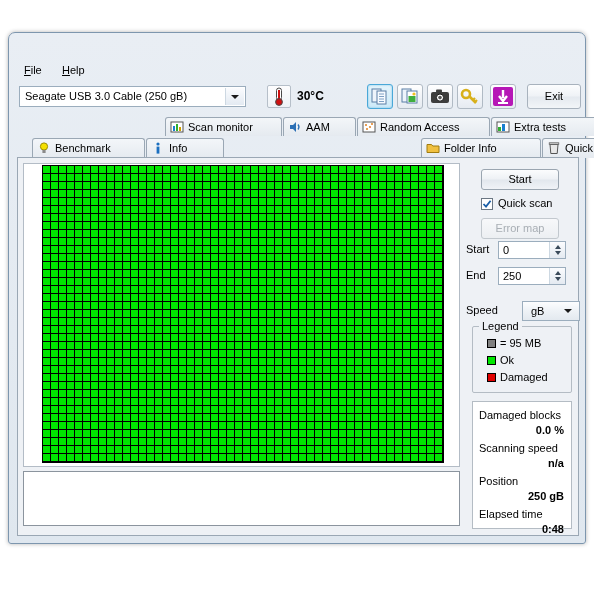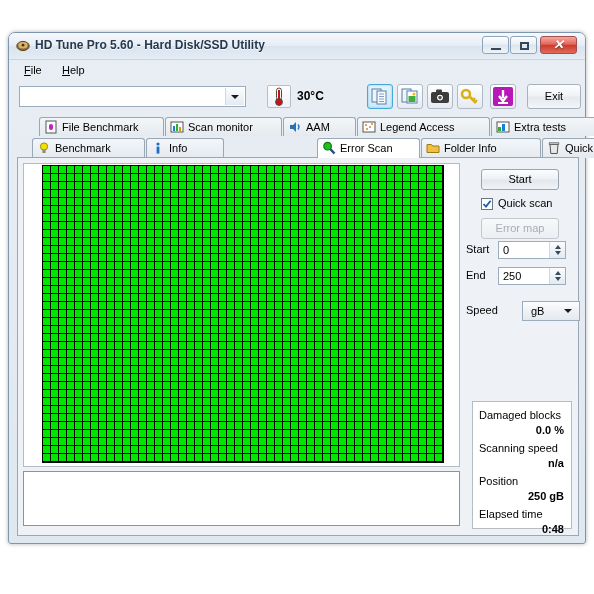--- a/index.html
+++ b/index.html
@@ -219,48 +219,30 @@
     background:#ffffff;border:1px solid #b4bcc4;box-sizing:border-box;
   }
   .stat-name{position:absolute;left:6px;font-size:11px;}
   .stat-val{position:absolute;right:7px;font-size:11px;font-weight:bold;}
 </style>
 </head>
 <body>
 
 <div id="window">
 
-  <div id="titlebar">
-    <span id="app-icon">
-      <svg width="14" height="14" viewBox="0 0 14 14">
-        <ellipse cx="7" cy="7" rx="6.2" ry="4.6" fill="#8a6a3a" stroke="#5a4320" stroke-width="1"></ellipse>
-        <ellipse cx="7" cy="6.3" rx="4.6" ry="3.2" fill="#d8b46a"></ellipse>
-        <circle cx="7" cy="6.2" r="1.4" fill="#4a3512"></circle>
-      </svg>
-    </span>
-    <span id="title-text">HD Tune Pro 5.60 - Hard Disk/SSD Utility</span>
-    <div class="wbtn" id="btn-min">
-        <i></i>
-      </div>
-    <div class="wbtn" id="btn-max">
-        <i></i>
-      </div>
-    <div class="wbtn" id="btn-close">
-      <i>✕</i>
-    </div>
-  </div>
 
   <div id="menubar">
     <div class="menu-item" style="left:10px"><u>F</u>ile</div>
     <div class="menu-item" style="left:48px"><u>H</u>elp</div>
   </div>
 
   <div id="device-row">
 
     <div id="device-select">
+      <span id="device-label">Seagate USB 3.0 Cable (250 gB)</span>
       <span id="device-arrow">
           <i class="caret-d"></i>
         </span>
     </div>
 
     <div id="temp-box">
       <svg width="22" height="21" viewBox="0 0 22 21">
         <rect x="8.5" y="2" width="5" height="12" rx="2.5" fill="#ffffff" stroke="#4a4a4a" stroke-width="1"></rect>
         <rect x="10" y="4" width="2" height="10" fill="#d01010"></rect>
         <circle cx="11" cy="16" r="3.4" fill="#d01010" stroke="#4a4a4a" stroke-width="1"></circle>
@@ -309,29 +291,20 @@
         <path d="M12 5 L12 13 M8 11 L12 16 L16 11" stroke="#ffffff" stroke-width="2.4" fill="none"></path>
         <rect x="7" y="17" width="10" height="2" fill="#ffffff"></rect>
       </svg>
     </div>
 
     <div id="exit-btn">Exit</div>
   </div>
 
   <div id="tabs">
 
-    <div class="tab row1" style="left:22px;width:125px">
-      <span class="ticon">
-        <svg width="14" height="14" viewBox="0 0 14 14">
-            <rect x="2" y="1" width="10" height="12" fill="#fff" stroke="#555"></rect>
-            <rect x="5" y="4" width="4" height="6" rx="2" fill="#c020c0"></rect>
-          </svg>
-      </span>
-      <span class="tlabel">File Benchmark</span>
-    </div>
     <div class="tab row1" style="left:148px;width:117px">
       <span class="ticon">
         <svg width="14" height="14" viewBox="0 0 14 14">
             <rect x="1" y="2" width="12" height="10" fill="#fff" stroke="#555"></rect>
             <rect x="3" y="6" width="2" height="5" fill="#1a7fd0"></rect>
             <rect x="6" y="4" width="2" height="7" fill="#30b030"></rect>
             <rect x="9" y="7" width="2" height="4" fill="#d0a000"></rect>
           </svg>
       </span>
       <span class="tlabel">Scan monitor</span>
@@ -348,21 +321,21 @@
     <div class="tab row1" style="left:340px;width:133px">
       <span class="ticon">
         <svg width="14" height="14" viewBox="0 0 14 14">
             <rect x="1" y="2" width="12" height="10" fill="#fff" stroke="#555"></rect>
             <circle cx="4" cy="5" r="1" fill="#e08020"></circle>
             <circle cx="8" cy="7" r="1" fill="#e08020"></circle>
             <circle cx="10" cy="4" r="1" fill="#e08020"></circle>
             <circle cx="5" cy="9" r="1" fill="#e08020"></circle>
           </svg>
       </span>
-      <span class="tlabel">Legend Access</span>
+      <span class="tlabel">Random Access</span>
     </div>
     <div class="tab row1" style="left:474px;width:108px">
       <span class="ticon">
         <svg width="14" height="14" viewBox="0 0 14 14">
             <rect x="1" y="2" width="12" height="10" fill="#fff" stroke="#555"></rect>
             <rect x="2" y="7" width="3" height="4" fill="#30b030"></rect>
             <rect x="6" y="4" width="3" height="7" fill="#1a7fd0"></rect>
           </svg>
       </span>
       <span class="tlabel">Extra tests</span>
@@ -378,29 +351,20 @@
       <span class="tlabel">Benchmark</span>
     </div>
     <div class="tab row2" style="left:129px;width:78px">
       <span class="ticon">
         <svg width="14" height="14" viewBox="0 0 14 14">
             <circle cx="7" cy="3" r="1.6" fill="#1a6fc0"></circle>
             <rect x="5.6" y="5.6" width="2.8" height="7" fill="#1a6fc0"></rect>
           </svg>
       </span>
       <span class="tlabel">Info</span>
-    </div>
-    <div class="tab row2 active" style="left:300px;width:103px">
-      <span class="ticon">
-        <svg width="14" height="14" viewBox="0 0 14 14">
-            <circle cx="5.6" cy="5.2" r="3.8" fill="#20c020" stroke="#0a7a0a" stroke-width="1.2"></circle>
-            <path d="M8.4 8.2 L12.5 12.5" stroke="#2b4a8a" stroke-width="2.4"></path>
-          </svg>
-      </span>
-      <span class="tlabel">Error Scan</span>
     </div>
     <div class="tab row2" style="left:404px;width:120px">
       <span class="ticon">
         <svg width="14" height="14" viewBox="0 0 14 14">
             <path d="M1 3.5 H5.5 L6.8 5 H13 V11.5 H1 Z" fill="#f0c040" stroke="#a07c10"></path>
           </svg>
       </span>
       <span class="tlabel">Folder Info</span>
     </div>
     <div class="tab row2" style="left:525px;width:82px">
@@ -456,20 +420,35 @@
       </div>
 
       <span class="fld-label" style="top:141px">Speed</span>
       <div id="unit-sel">
         <span id="unit-val">gB</span>
         <span style="position:absolute;right:4px;top:0;height:100%;width:14px">
             <i class="caret-d"></i>
           </span>
       </div>
 
+      <div id="legend">
+        <span id="legend-title">Legend</span>
+        <div class="leg-row" style="top:10px">
+          <span class="leg-sw" style="background:#808080"></span>
+          <span class="leg-tx">= 95 MB</span>
+        </div>
+        <div class="leg-row" style="top:27px">
+          <span class="leg-sw" style="background:#00e600"></span>
+          <span class="leg-tx">Ok</span>
+        </div>
+        <div class="leg-row" style="top:44px">
+          <span class="leg-sw" style="background:#e00000"></span>
+          <span class="leg-tx">Damaged</span>
+        </div>
+      </div>
 
       <div id="stats">
         <span class="stat-name" style="top:7px">Damaged blocks</span>
         <span class="stat-val" style="top:22px">0.0 %</span>
         <span class="stat-name" style="top:40px">Scanning speed</span>
         <span class="stat-val" style="top:55px">n/a</span>
         <span class="stat-name" style="top:73px">Position</span>
         <span class="stat-val" style="top:88px">250 gB</span>
         <span class="stat-name" style="top:106px">Elapsed time</span>
         <span class="stat-val" style="top:121px">0:48</span>

